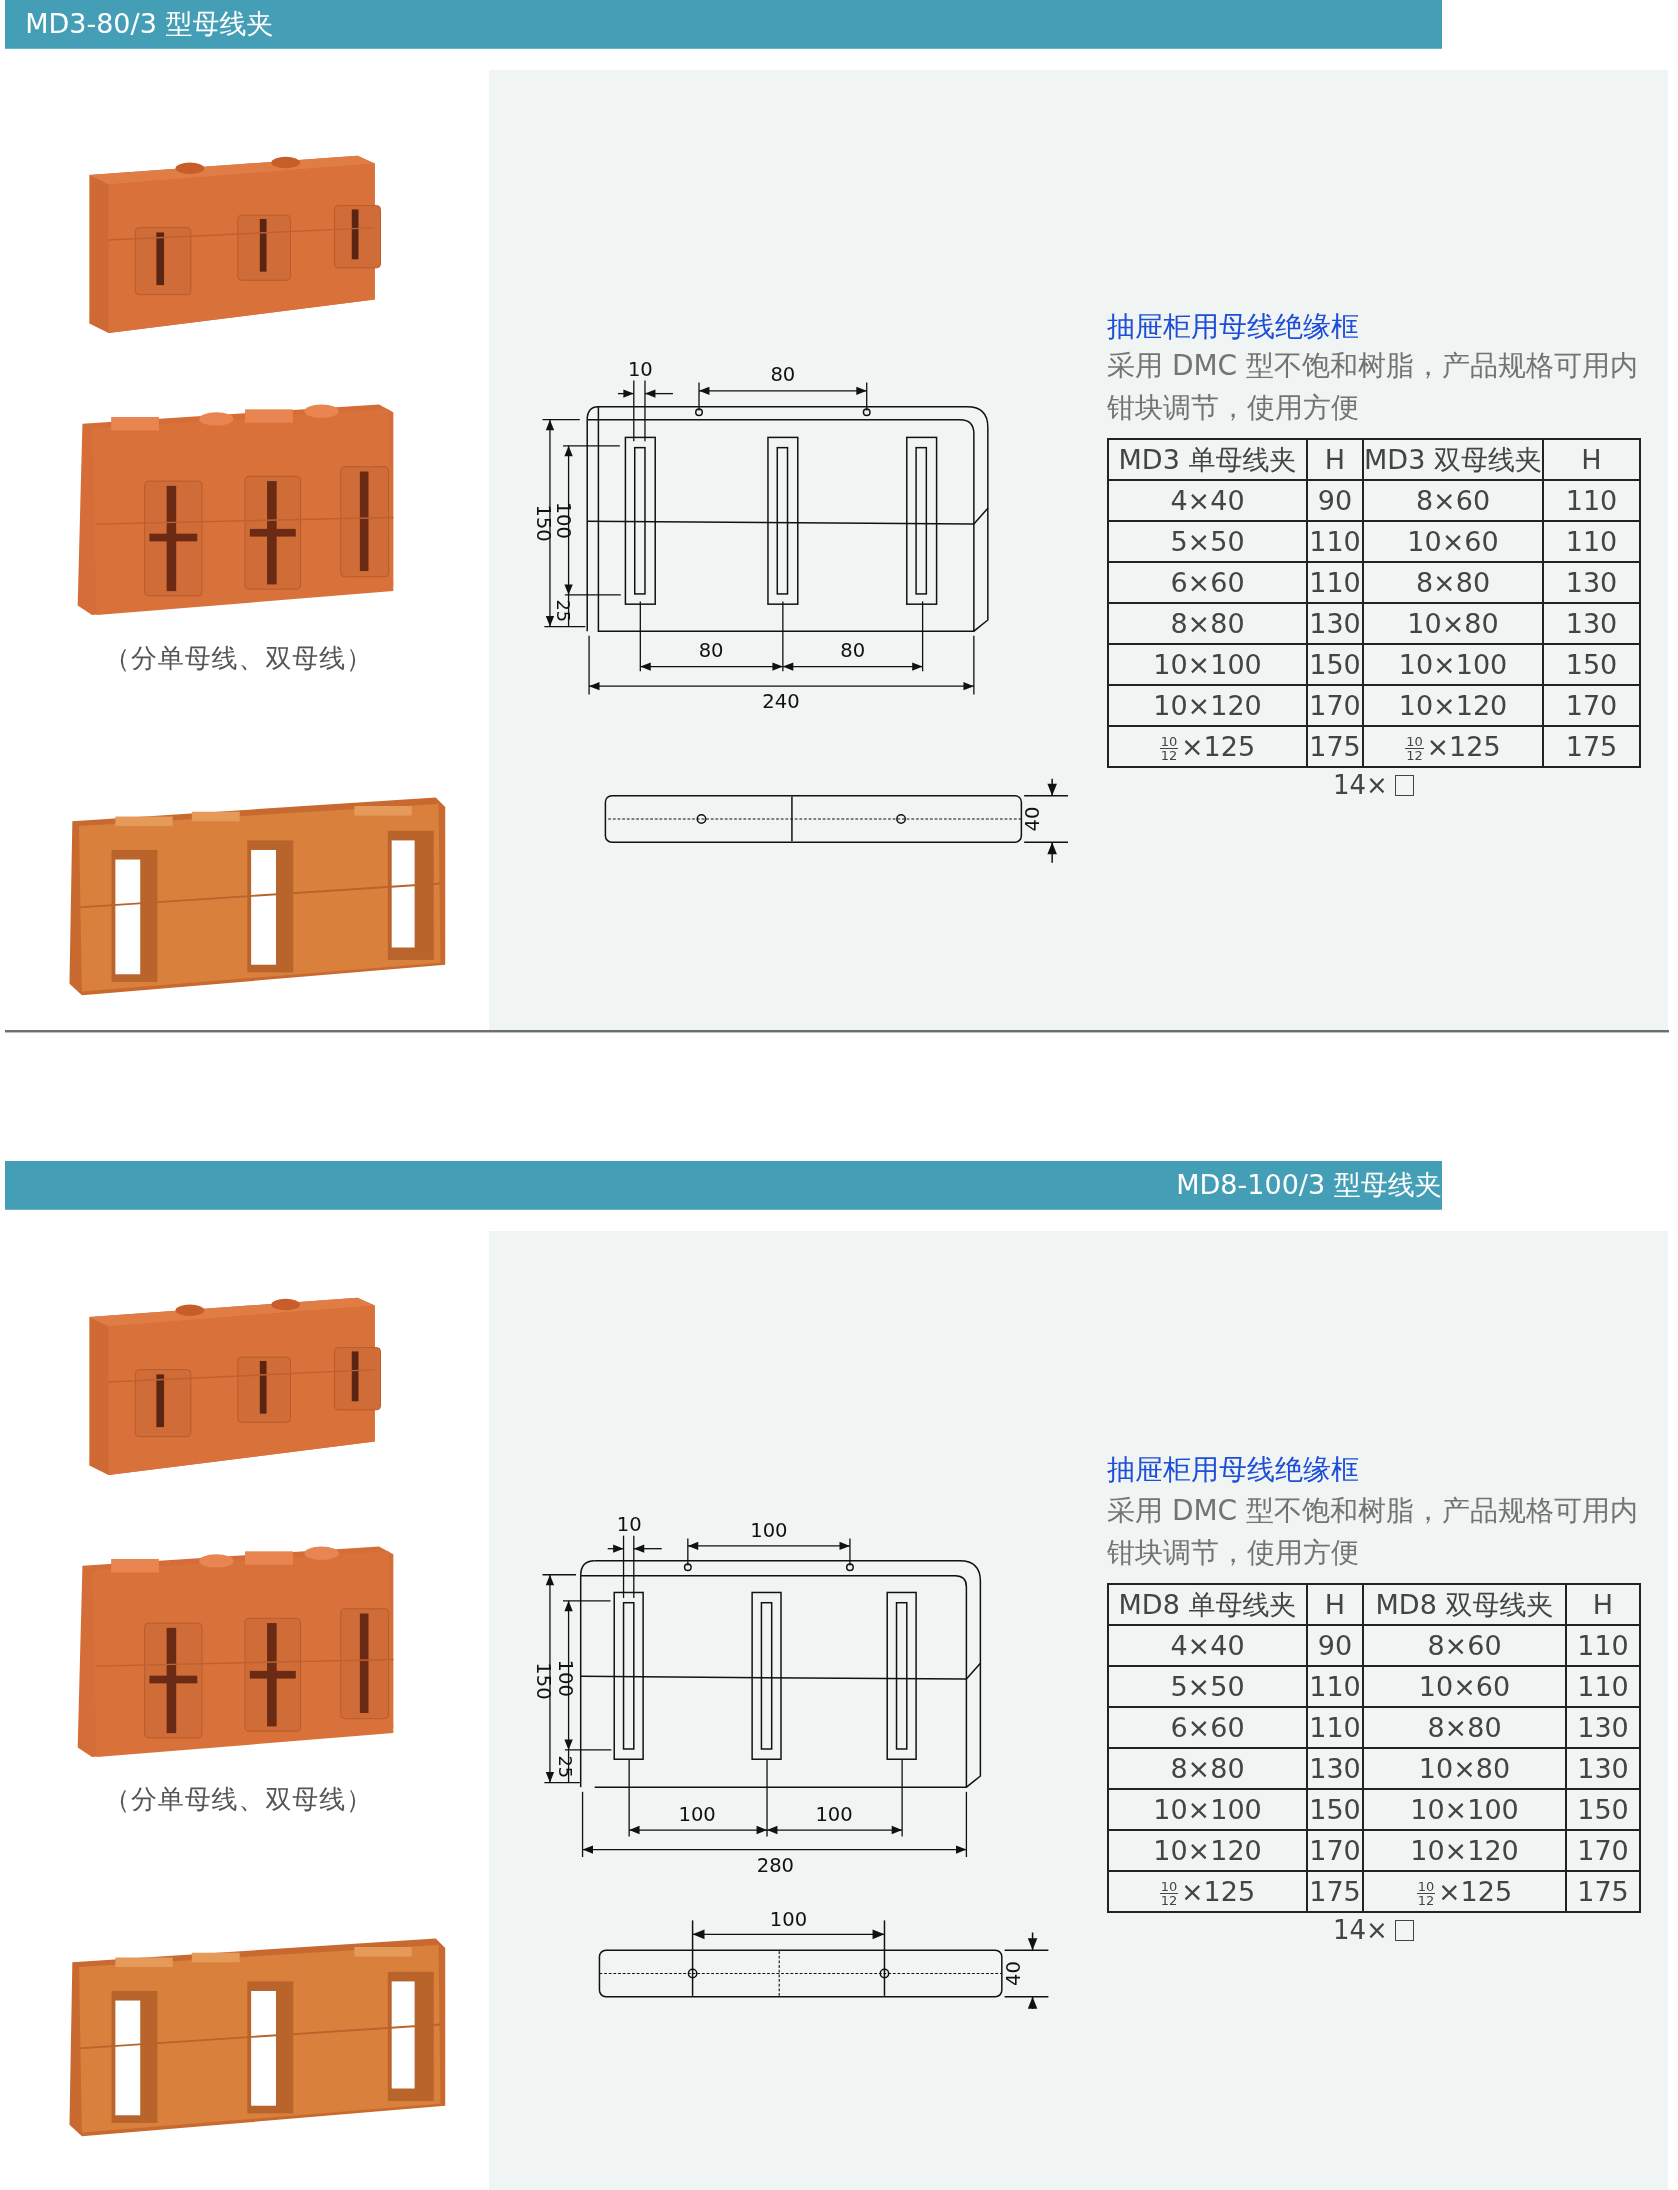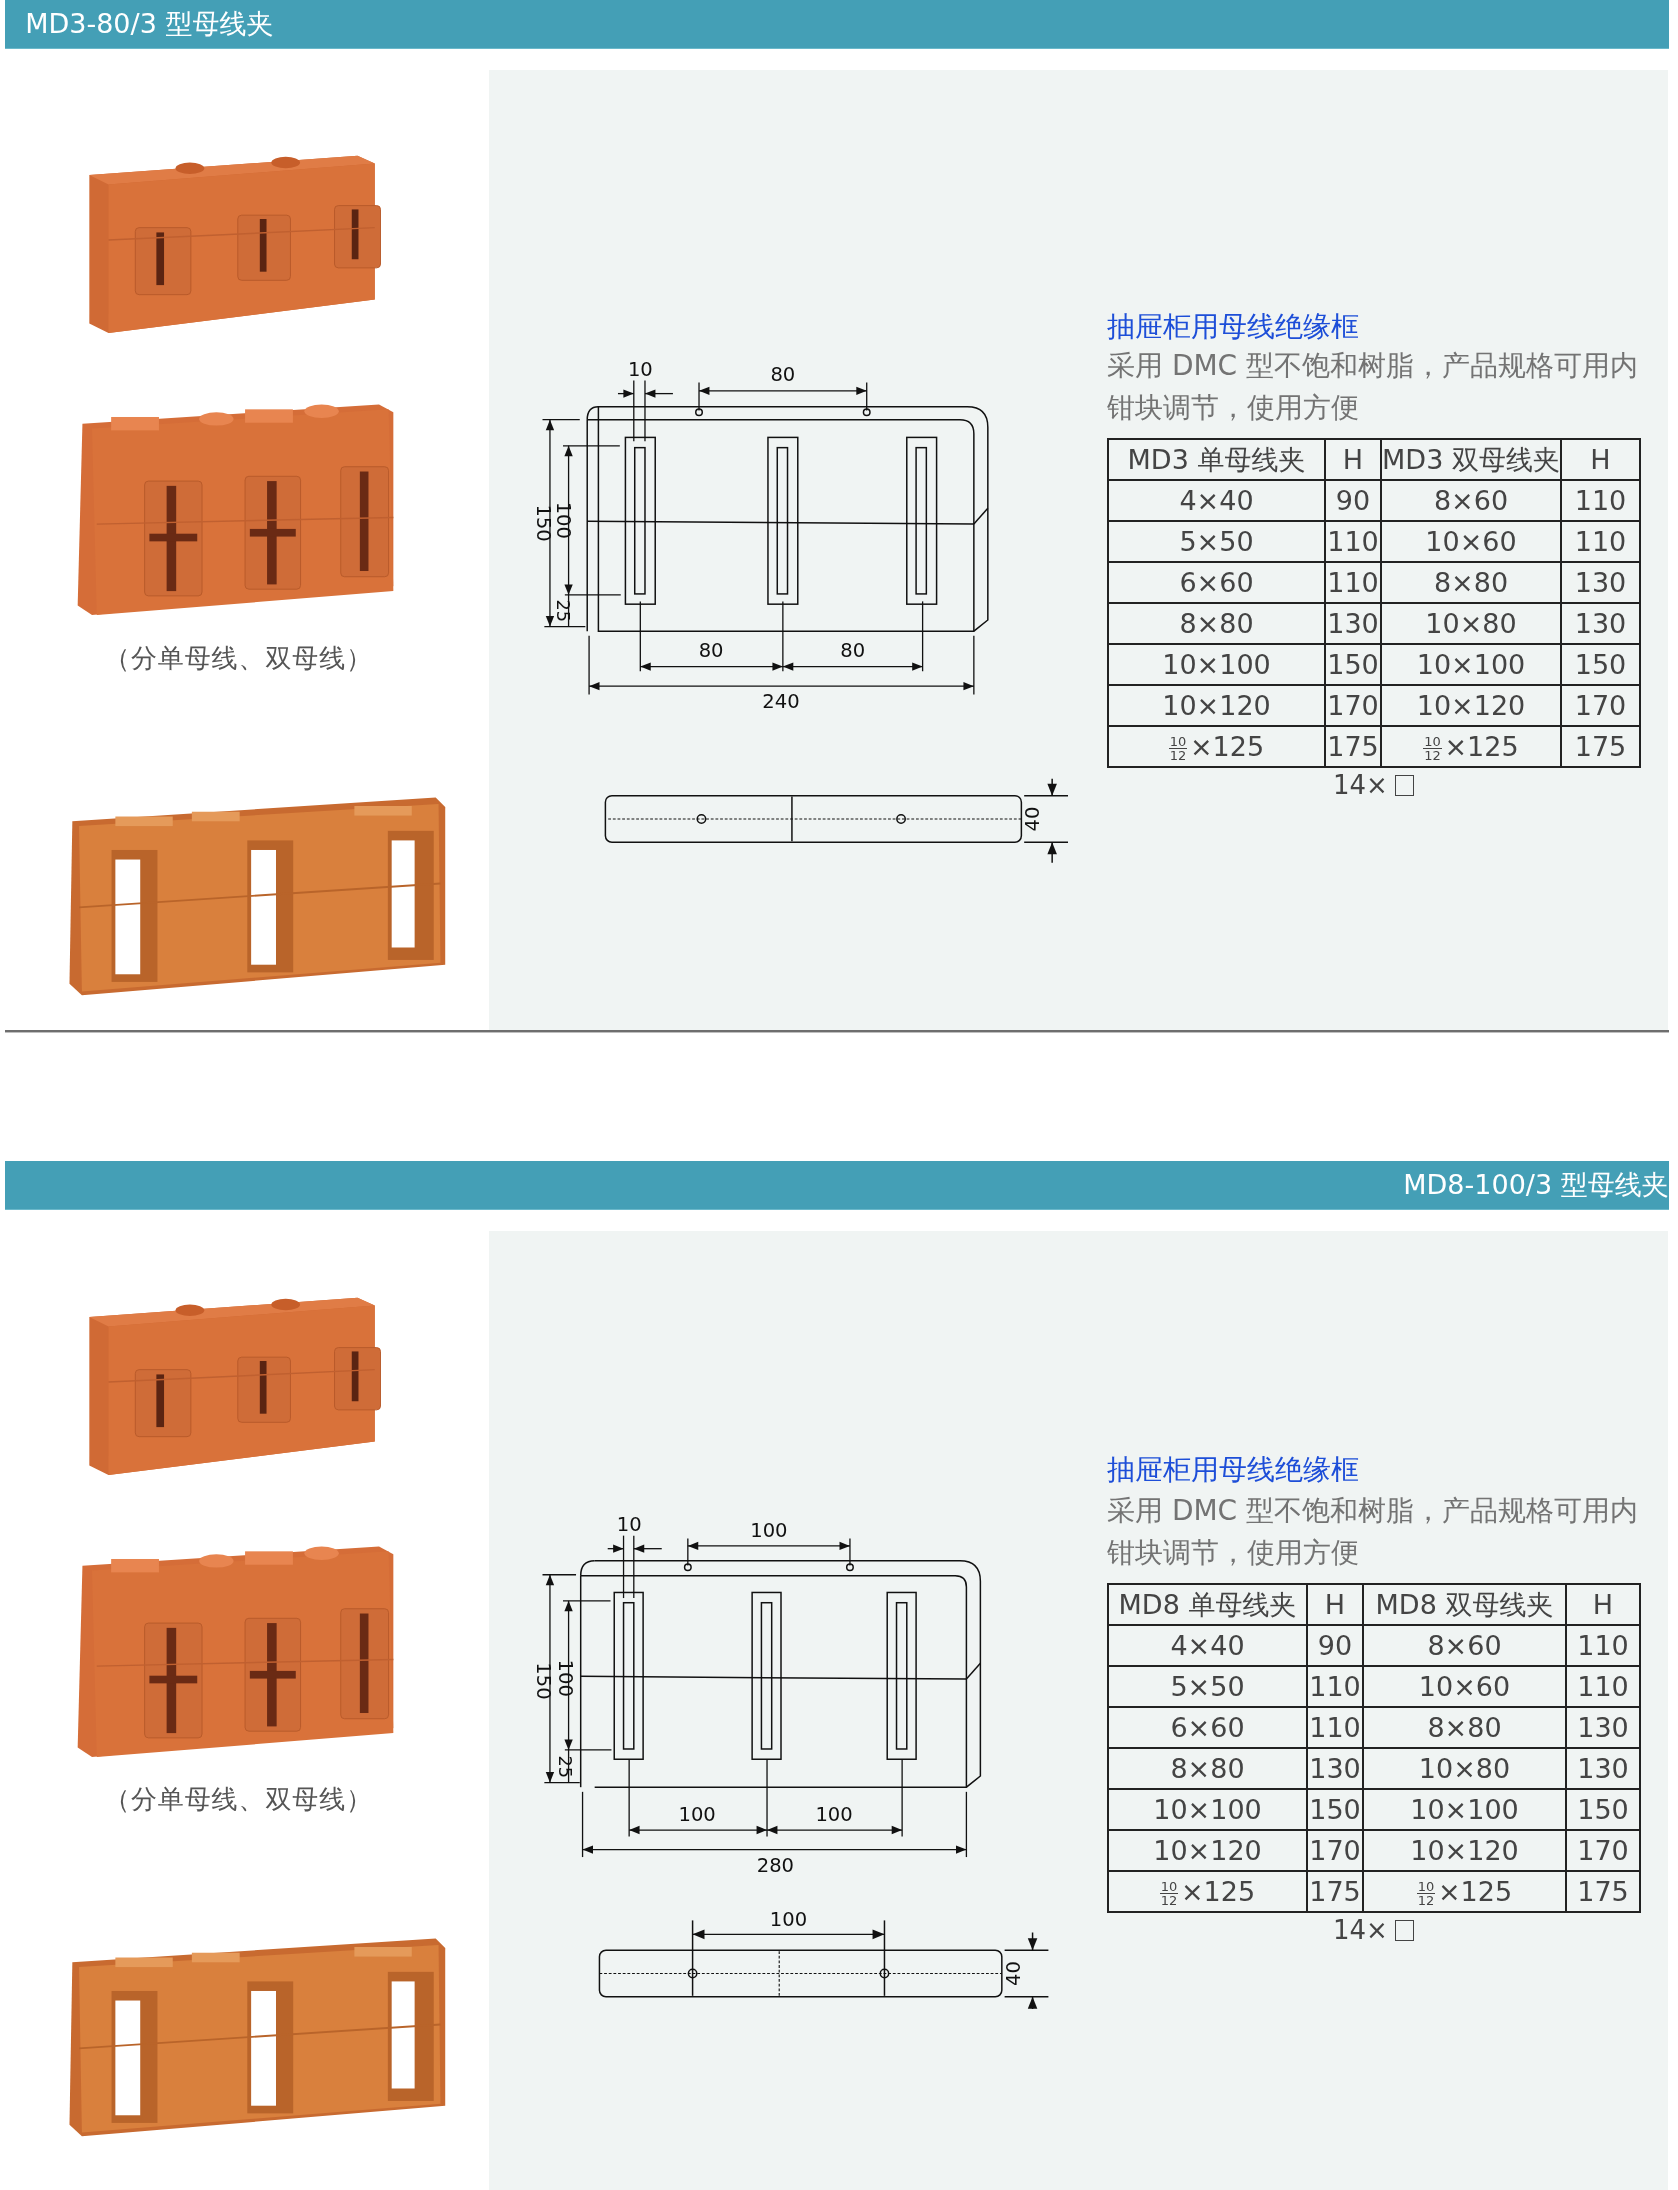--- a/index.html
+++ b/index.html
@@ -1,19 +1,19 @@
 <!DOCTYPE html>
 <html style="font-size:15px"><head>
 <meta charset="utf-8">
 <style>
   * { box-sizing: border-box; margin: 0; padding: 0; }
   html, body { width: 1678px; height: 2191px; background: #ffffff; overflow: hidden; }
   body { position: relative; font-family: "DejaVu Sans", "Liberation Sans", sans-serif; color: #333; }
   .header {
-    position: absolute; left: 4.7px; width: 1664px; height: 49px;
+    position: absolute; left: 4.7px; width: 1437px; height: 49px;
     background: #449fb6; border-bottom: 1.9px solid #6bb8ca;
     color: #fff; font-size: 27px; line-height: 48px; padding-left: 20.5px;
     letter-spacing: 0px;
   }
   .panel { position: absolute; left: 489px; width: 1179px; background: #f0f4f3; }
   .divider { position: absolute; left: 4.7px; width: 1664px; height: 2.8px; background: #6e6e6e; border-bottom: 0.9px solid #bfbfbf; }
   .photo { position: absolute; }
   .caption { position: absolute; font-size: 26px; color: #555; letter-spacing: 0.9px; text-align: center; }
   .spec-title { position: absolute; left: 1107px; font-size: 28px; font-weight: normal; color: #1d4ed8; }
   .spec-body { position: absolute; left: 1107px; width: 541px; font-size: 28px; line-height: 42px; color: #737373; }
@@ -164,21 +164,21 @@
     <line x1="488" y1="95" x2="488" y2="73" marker-end="url(#arr)"></line>
   </g>
   <text x="0" y="0" font-size="21" text-anchor="middle" transform="translate(474,48) rotate(-90)">40</text>
 </svg>
 
 <div class="spec-title" style="top:308px;">抽屉柜用母线绝缘框</div>
 <div class="spec-body" style="top:345px;">采用 DMC 型不饱和树脂，产品规格可用内钳块调节，使用方便</div>
 <table class="spec" style="top:438px;">
   <tbody>
       <tr>
-    <th style="width:217px">MD3 单母线夹</th>
+    <th style="width:199px">MD3 单母线夹</th>
     <th style="width:56px">H</th>
     <th style="width:180px">MD3 双母线夹</th>
     <th>H</th>
   </tr>
   <tr>
         <td>4×40</td>
         <td>90</td>
         <td>8×60</td>
         <td>110</td>
       </tr>

